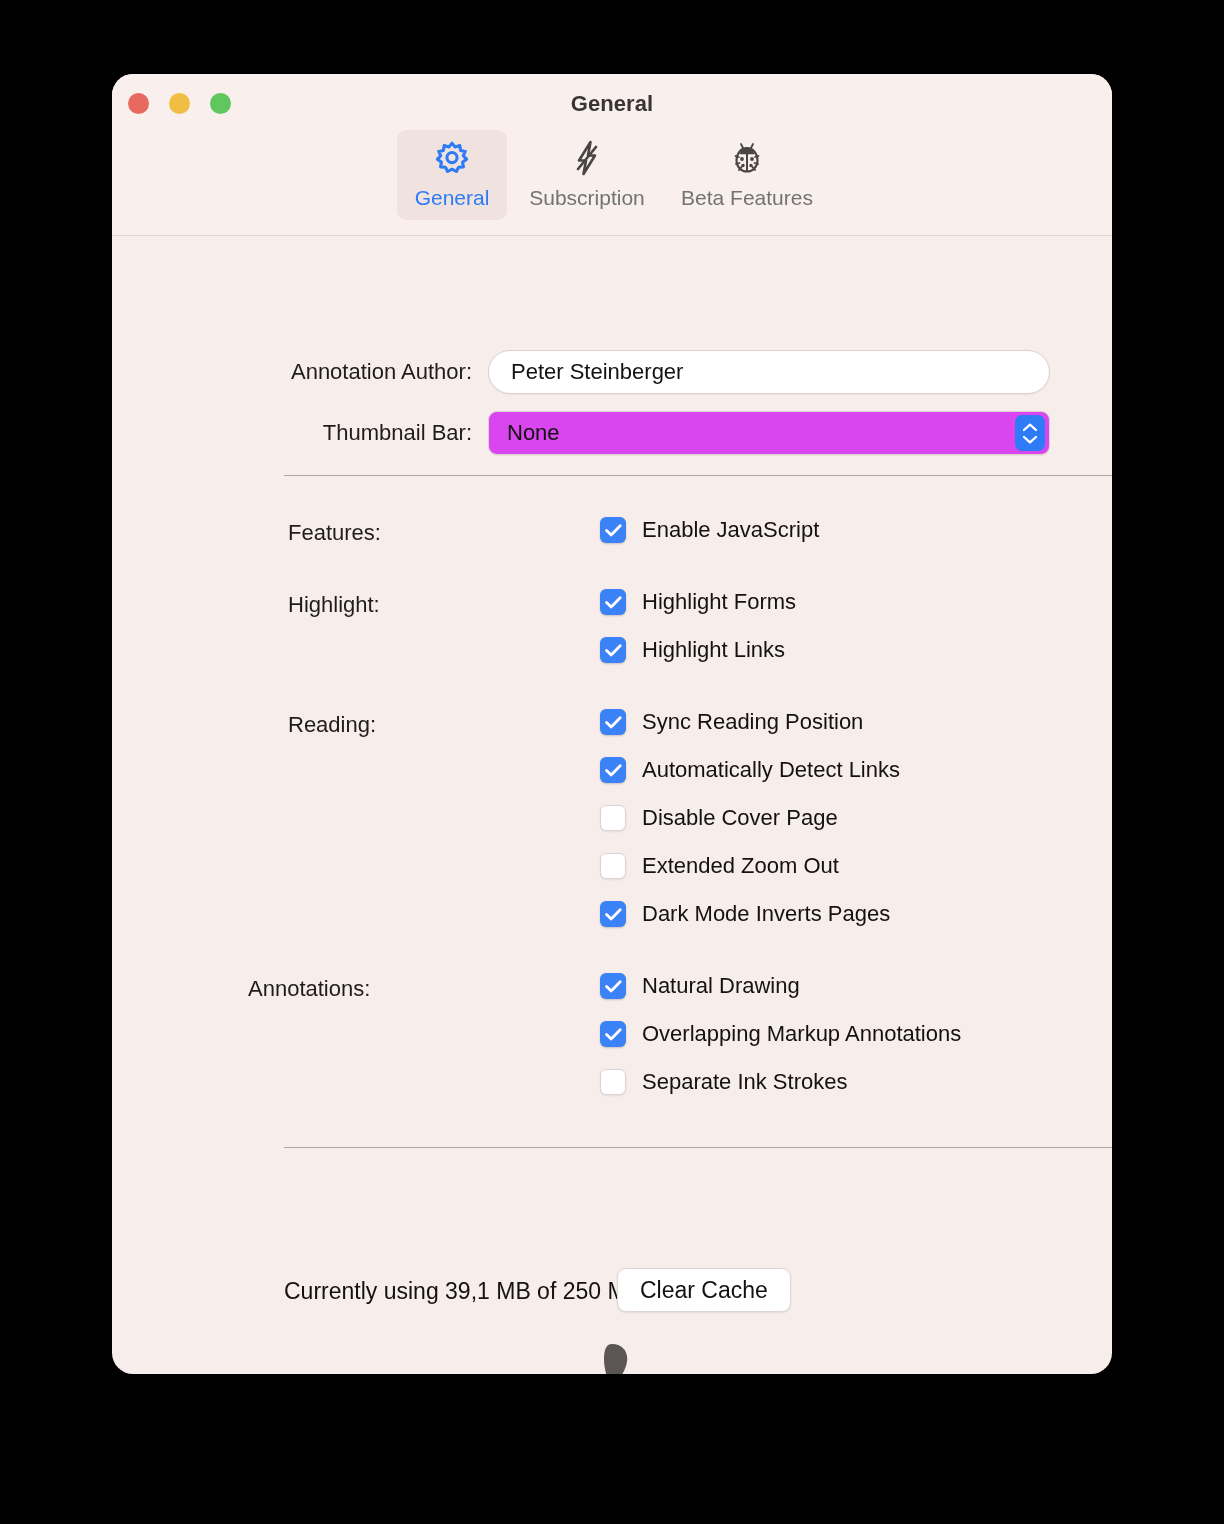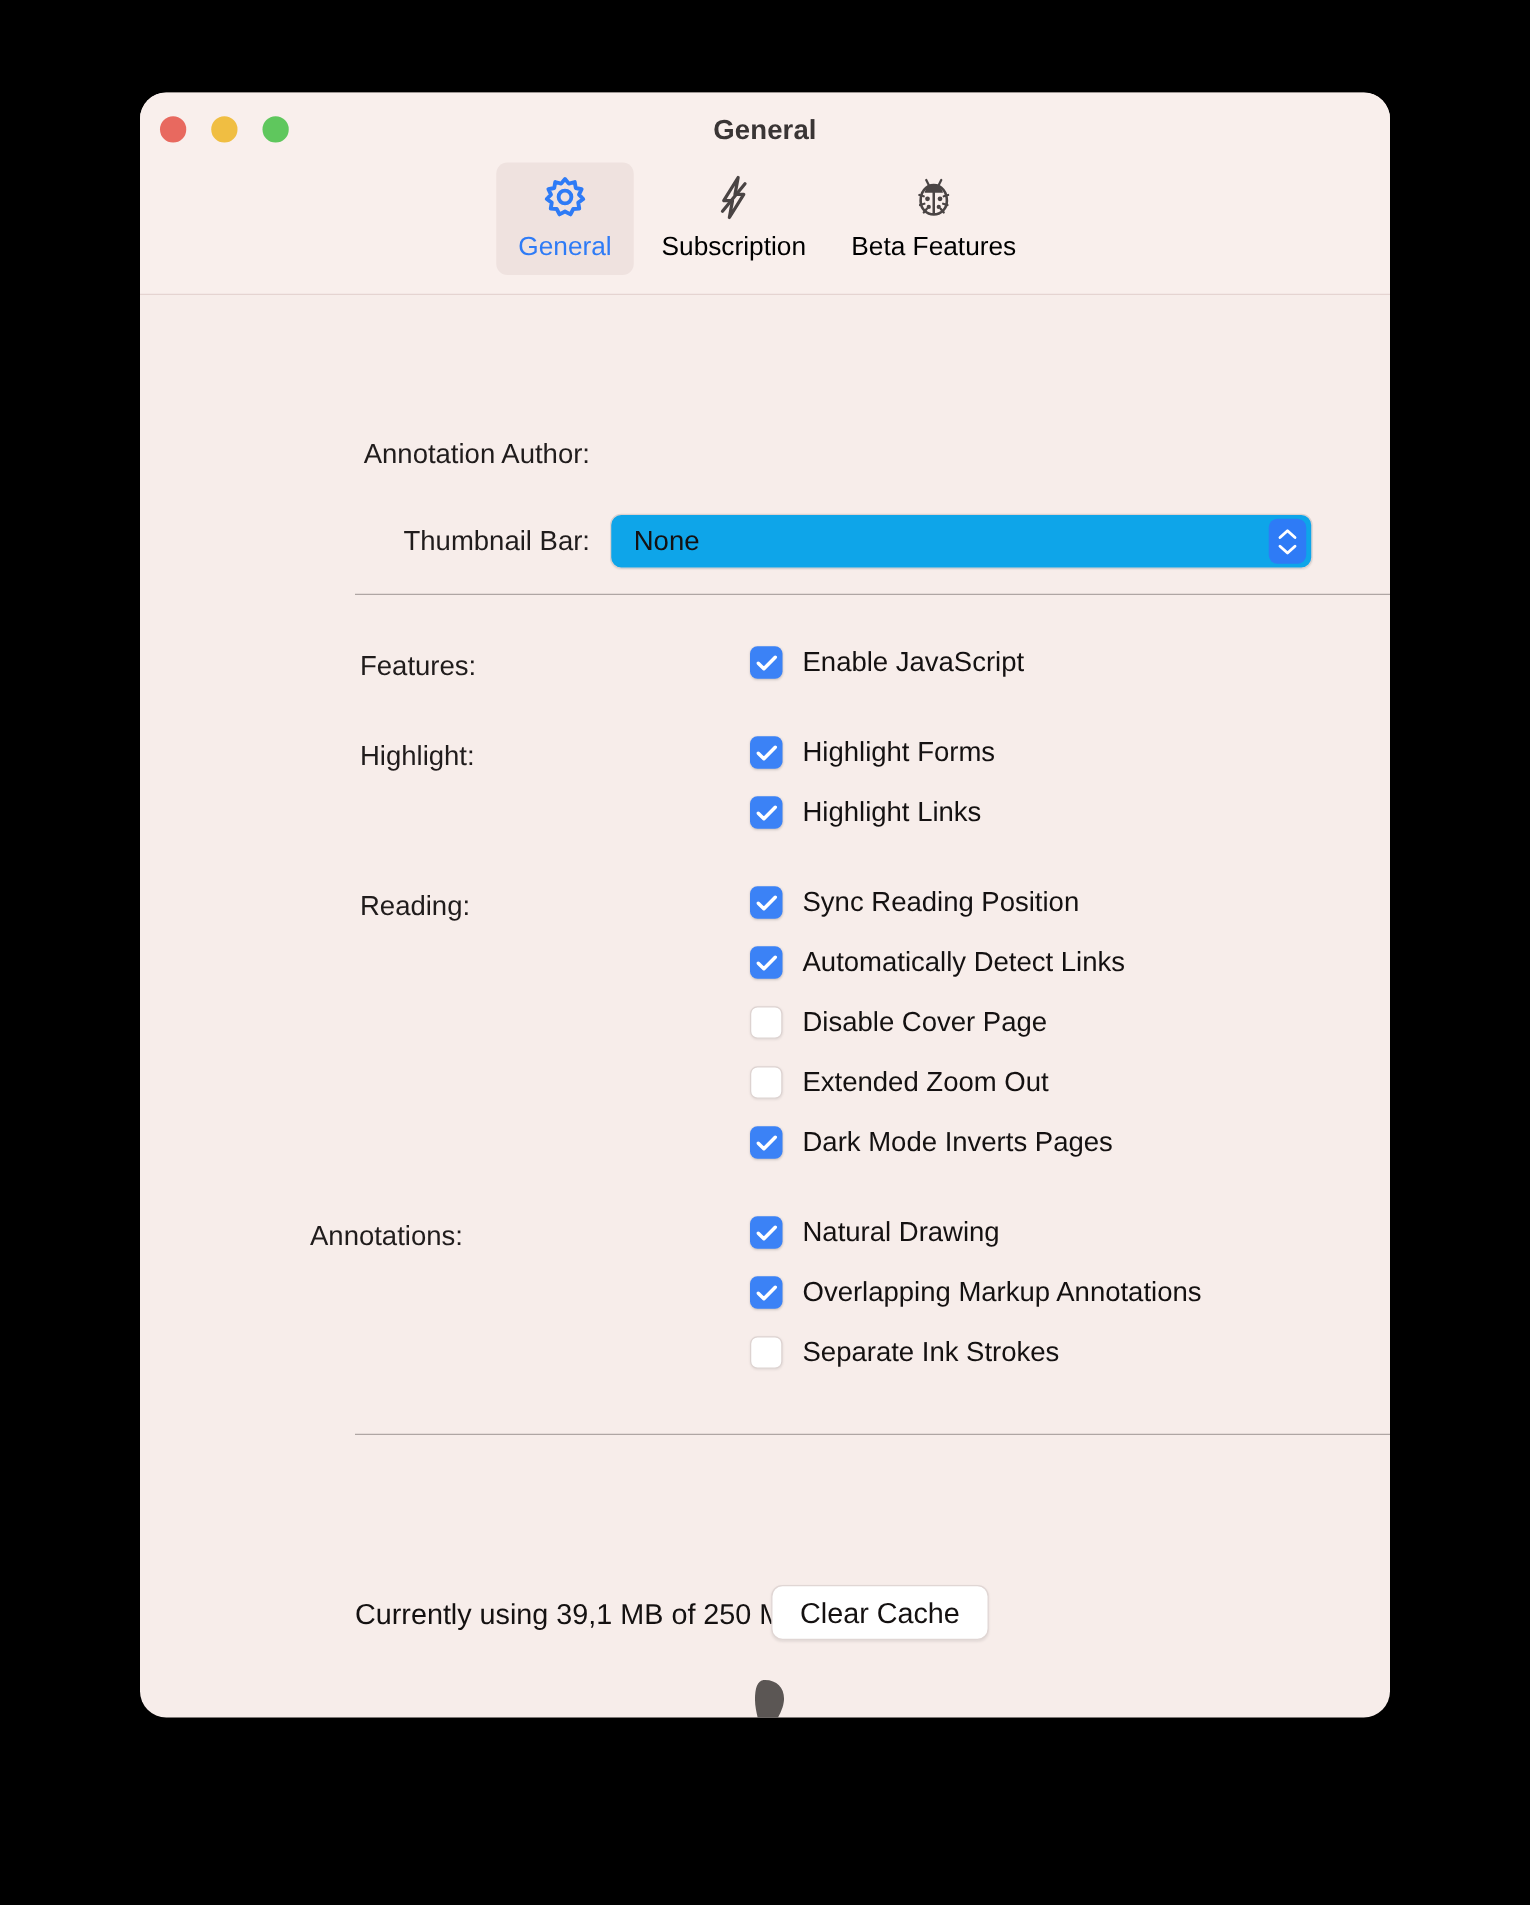--- a/index.html
+++ b/index.html
@@ -62,21 +62,21 @@
     border-radius: 9px;
     cursor: default;
   }
   .tab.selected { background: #EFE2DF; }
   .tab .tab-icon {
     height: 40px;
     display: flex; align-items: center; justify-content: center;
   }
   .tab .tab-label {
     font-size: 21px;
-    color: #000000;
+    color: #737373;
     white-space: nowrap;
   }
   .tab.selected .tab-label { color: #2E7BF6; }
   .tab.wide { width: 160px; }
 
   .toolbar-sep {
     position: absolute;
     left: 0; right: 0; top: 161px;
     height: 1px;
     background: #E5D4D1;
@@ -106,21 +106,21 @@
     display: flex; align-items: center;
     padding: 0 22px;
     font-size: 22px;
     color: #141111;
     box-shadow: 0 1px 1px rgba(0,0,0,0.05);
   }
 
   .popup {
     position: relative;
     width: 562px; height: 44px;
-    background: #0ea5e9;
+    background: #d946ef;
     border: 1px solid #DCD2D0;
     border-radius: 9px;
     display: flex; align-items: center;
     padding: 0 18px;
     font-size: 22px;
     color: #141111;
     box-shadow: 0 1px 1px rgba(0,0,0,0.05);
   }
   .stepper {
     position: absolute;
@@ -268,20 +268,21 @@
 
     </div>
 
     <div class="toolbar-sep"></div>
   </div>
 
   <div class="body">
 
     <div class="row" style="left:0; top:114px; width:1000px;">
       <div class="field-label" style="width:360px;">Annotation Author:</div>
+      <div class="text-field" style="margin-left:16px;" placeholder="">Peter Steinberger</div>
     </div>
 
     <div class="row" style="left:0; top:175px; width:1000px;">
       <div class="field-label" style="width:360px;">Thumbnail Bar:</div>
       <div class="popup" style="margin-left:16px;">
         <span>None</span>
         <span class="stepper">
           <svg width="16" height="9" viewBox="0 0 16 9">
               <path d="M2 7 L8 1.6 L14 7" fill="none" stroke="#FFFFFF" stroke-width="2.3" stroke-linecap="round" stroke-linejoin="round"></path>
             </svg>

